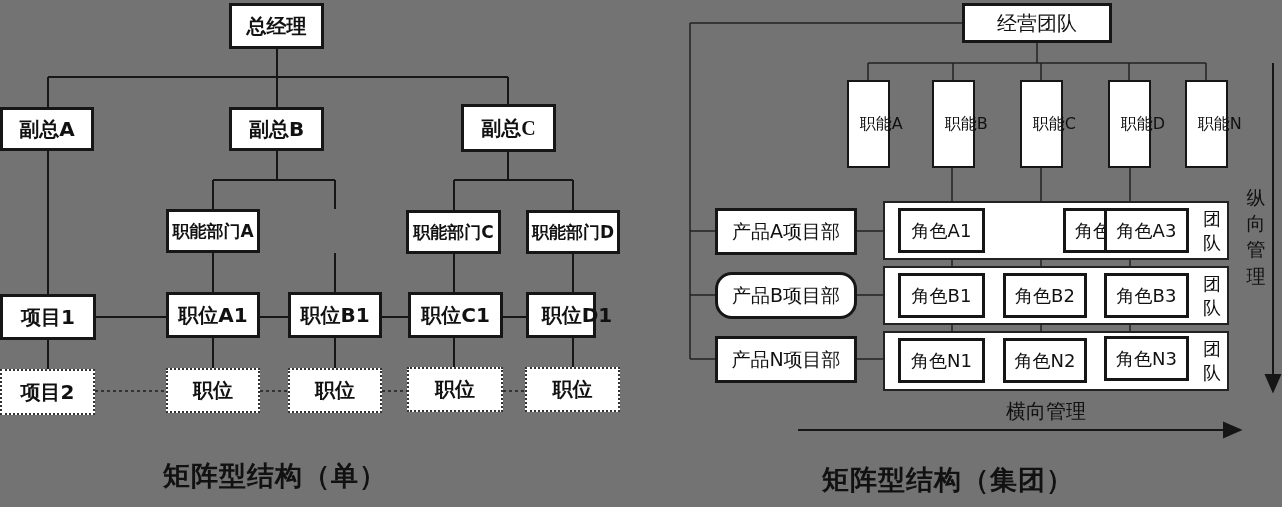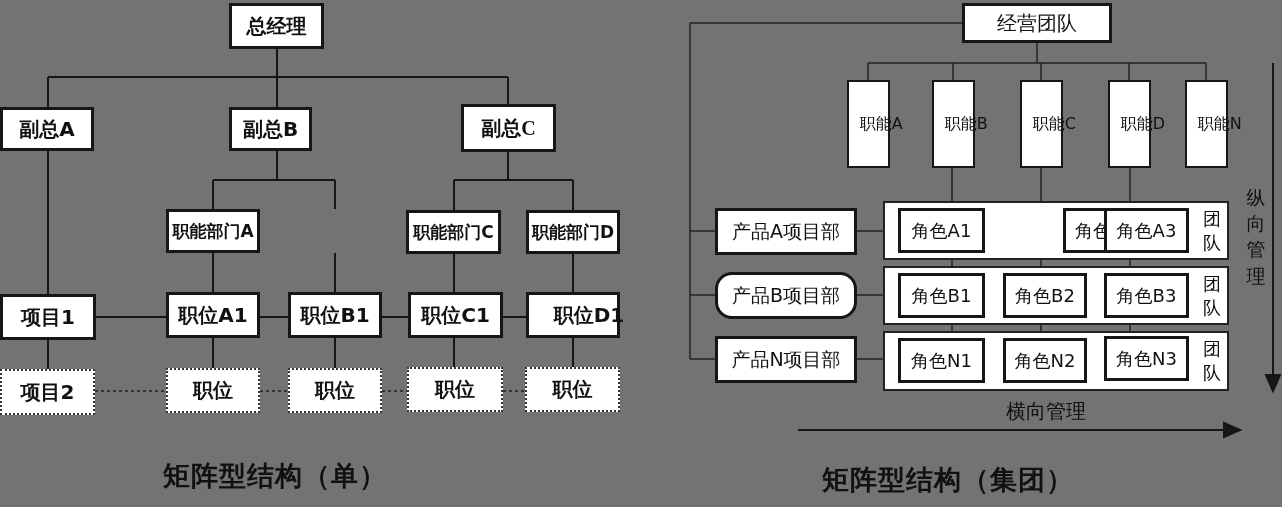--- a/index.html
+++ b/index.html
@@ -111,32 +111,32 @@
       <path d="M1273,63 V376" fill="none"></path>
       <polygon points="1273,391 1266,375 1280,375"></polygon>
       <path d="M798,430 H1224" fill="none"></path>
       <polygon points="1240,430 1224,423 1224,437"></polygon>
     </g>
   </svg>
 
   <div class="box lbox" style="left:229px;top:3px;width:95px;height:46px;">总经理</div>
 
   <div class="box lbox" style="left:0px;top:107px;width:94px;height:44px;">副总A</div>
-  <div class="box lbox" style="left:229px;top:107px;width:83px;height:44px;">副总B</div>
+  <div class="box lbox" style="left:229px;top:107px;width:95px;height:44px;">副总B</div>
   <div class="box lbox" style="left:461px;top:104px;width:95px;height:48px;font-family:Liberation Serif, serif;">副总C</div>
 
   <div class="box lbox small" style="left:166px;top:209px;width:94px;height:44px;">职能部门A</div>
   <div class="box lbox small" style="left:406px;top:210px;width:95px;height:44px;">职能部门C</div>
   <div class="box lbox small" style="left:526px;top:210px;width:94px;height:44px;">职能部门D</div>
 
   <div class="box lbox" style="left:0px;top:294px;width:96px;height:46px;">项目1</div>
   <div class="box lbox" style="left:166px;top:292px;width:94px;height:46px;">职位A1</div>
   <div class="box lbox" style="left:288px;top:292px;width:94px;height:46px;">职位B1</div>
   <div class="box lbox" style="left:408px;top:292px;width:95px;height:46px;">职位C1</div>
-  <div class="box lbox" style="left:526px;top:292px;width:94px;height:46px;padding-left:32px;">职位D1</div>
+  <div class="box lbox" style="left:526px;top:292px;width:70px;height:46px;padding-left:32px;">职位D1</div>
 
   <div class="box lbox dotted" style="left:0px;top:369px;width:95px;height:46px;">项目2</div>
   <div class="box lbox dotted" style="left:166px;top:368px;width:94px;height:45px;">职位</div>
   <div class="box lbox dotted" style="left:288px;top:368px;width:94px;height:45px;">职位</div>
   <div class="box lbox dotted" style="left:407px;top:367px;width:96px;height:45px;">职位</div>
   <div class="box lbox dotted" style="left:525px;top:367px;width:95px;height:45px;">职位</div>
 
   <div class="caption" style="left:163px;top:458px;">矩阵型结构（单）</div>
 
   <div class="box rtop" style="left:962px;top:3px;width:150px;height:40px;">经营团队</div>

